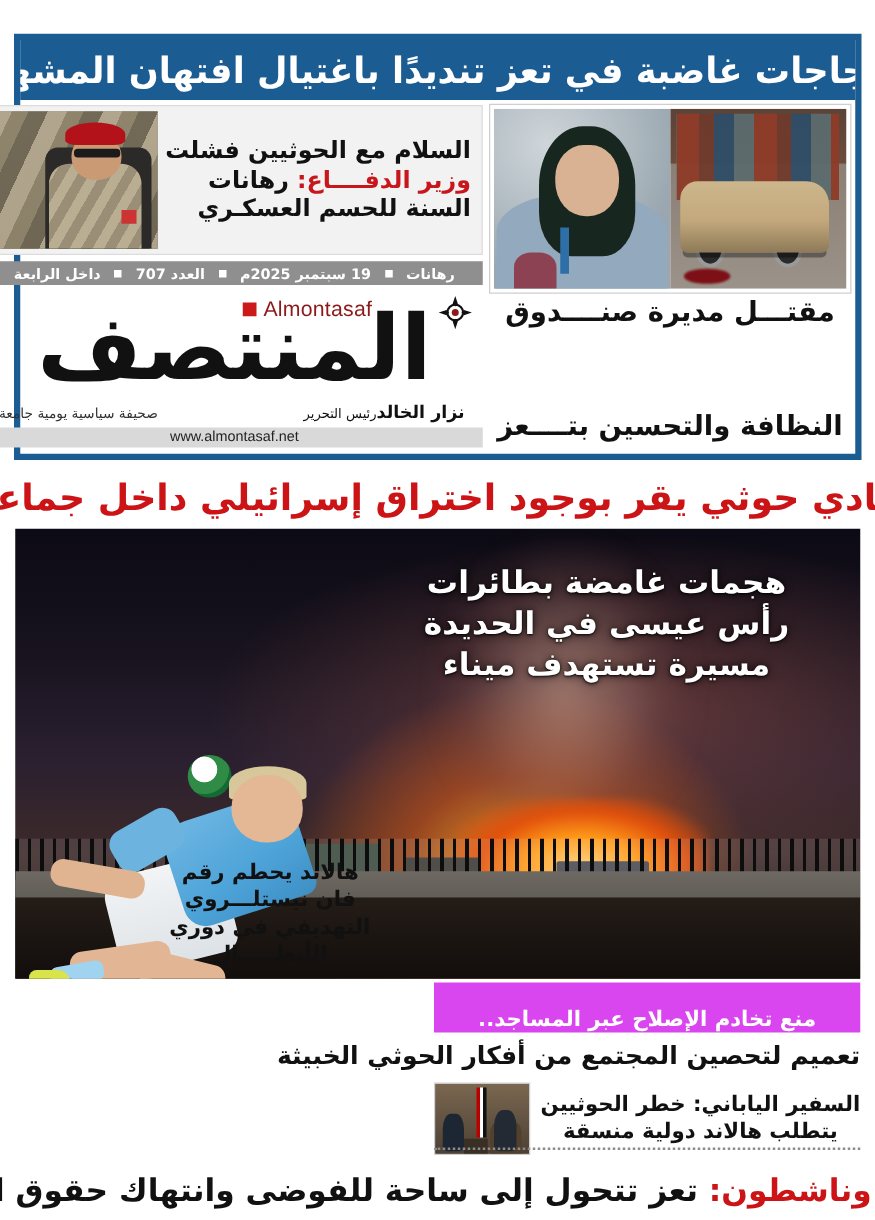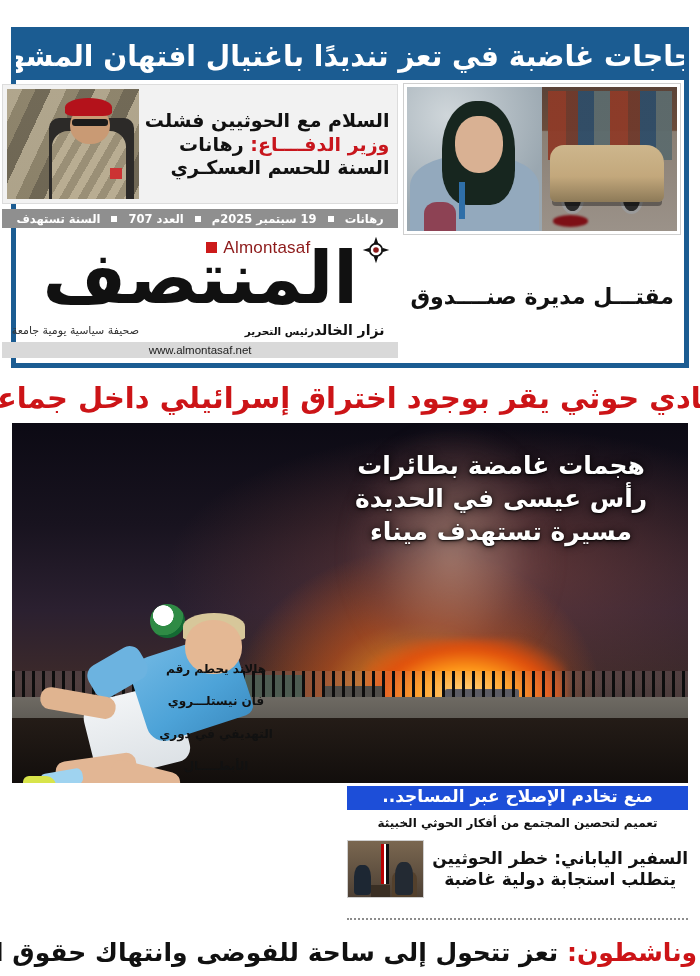--- a/index.html
+++ b/index.html
@@ -71,21 +71,21 @@
   .ph-portrait .hijab { position:absolute; left:26%; top:10%; width:54%; height:72%;
     background:#17261f; border-radius:46% 46% 34% 34%; }
   .ph-portrait .face { position:absolute; left:35%; top:20%; width:36%; height:40%;
     background:#d9b193; border-radius:45% 45% 48% 48%; }
   .ph-portrait .badge { position:absolute; left:38%; bottom:8%; width:5%; height:26%;
     background:#2f6fa8; }
   .ph-portrait .hand { position:absolute; left:12%; bottom:0; width:24%; height:20%;
     background:#8d4254; border-radius:40% 40% 0 0; }
 
   .caption-left {
-    flex: 1; display: flex; 
+    flex: 1; display: flex; flex-direction: column;
     align-items: center; justify-content: space-between; gap: 2px;
     padding: 4px 6px 8px;
   }
   .caption-left .ln {
     font-size: 22px; font-weight: bold; color: #111; line-height: 1.22;
     white-space: nowrap; letter-spacing: 1.5px;
   }
 
   
   .col-right { flex: 1; display: flex; flex-direction: column; }
@@ -152,21 +152,21 @@
     text-align: center; font-size: 72px; font-weight: bold; color: #111;
     line-height: 1; letter-spacing: -2px;
   }
   .brandmeta {
     width: 100%; display: flex; flex-direction: row;
     justify-content: space-between; align-items: center;
     padding: 0 10px; margin-top: 2px;
   }
   .brandmeta .tag { font-size: 11px; color: #333; }
   .brandmeta .editor { font-size: 12px; color: #111; }
-  .brandmeta .editor .role { font-size: 10.5px; font-weight: bold; margin-left: 16px; }
+  .brandmeta .editor .role { font-size: 10.5px; font-weight: normal; margin-left: 16px; }
   .brandmeta .editor .name { font-size: 14px; font-weight: bold; margin-right: 4px; }
   .weburl {
     width: 100%; margin-top: 4px; background: #d9d9d9; color: #222;
     text-align: center; font-size: 11.5px; padding: 2px 0; direction: ltr;
     font-family: "Liberation Sans", sans-serif;
   }
 
   
   .red-lead {
     position: absolute; left: 0; top: 377px; width: 700px; height: 42px;
@@ -209,21 +209,21 @@
     background: repeating-linear-gradient(90deg, #0d0d0d 0 3px, rgba(255,255,255,.10) 3px 10px);
   }
   .bldg {
     position:absolute; bottom:18%; background:#2e2a26; border-radius:2px;
   }
   .bldg.b1 { left:27%; width:16%; height:12%; background:#3a4a3e; }
   .bldg.b2 { left:46%; width:9%;  height:9%;  background:#3d3a36; }
   .bldg.b3 { left:64%; width:11%; height:8%;  background:#4a4a52; }
 
   .main-hl {
-    position: absolute; right: 22px; top: 26px; text-align: center;
+    position: absolute; right: 38px; top: 26px; text-align: center;
     color: #ffffff; width: 330px;
   }
   .main-hl .l {
     font-size: 25px; font-weight: bold; line-height: 1.32;
     text-shadow: 0 0 8px rgba(0,0,0,.85), 0 1px 2px rgba(0,0,0,.9);
     white-space: nowrap;
   }
 
   
   .player { position:absolute; left:6px; bottom:-6px; width:270px; height:180px; }
@@ -252,38 +252,37 @@
   .pl-ball { position:absolute; left:49%; top:-3%; width:13%; height:19%;
     border-radius:50%;
     background: radial-gradient(circle at 38% 34%, #ffffff 0 32%, #2f8b45 34% 62%, #146a33 64% 100%); }
 
   
   .sport-cap {
     position:absolute; left:auto; right:392px; bottom:8px; width:160px;
     text-align:center; color:#111;
   }
   .sport-cap .l {
-    font-size: 12px; font-weight: bold; line-height: 1.3; letter-spacing:1px;
+    font-size: 17px; font-weight: bold; line-height: 1.3; letter-spacing:1px;
     white-space: nowrap;
-    margin-top: 17px;
   }
 
   
   .br-panel {
     position: absolute; left: 347px; top: 786px; width: 341px; height: 140px;
     background: #ffffff;
   }
   .red-strip {
-    height: 24px; background: #1d4ed8; color: #ffffff;
-    display: flex; align-items: flex-start; justify-content: center;
+    height: 40px; background: #d946ef; color: #ffffff;
+    display: flex; align-items: flex-end; justify-content: center;
   }
   .red-strip .t { font-size: 17px; font-weight: bold; white-space: nowrap; }
   .sub-hl {
     margin-top: 6px; text-align: center; color: #111;
-    font-size: 12px; font-weight: bold; white-space: nowrap;
+    font-size: 20px; font-weight: bold; white-space: nowrap;
   }
   .jp-row { display: flex; flex-direction: row; margin-top: 10px; gap: 8px;
     align-items: center; }
   .jp-text { flex: 1; text-align: center; }
   .jp-text .l { font-size: 17px; font-weight: bold; color: #111; line-height:1.25;
     white-space: nowrap; }
   .jp-photo { width: 118px; height: 58px; position: relative; overflow: hidden;
     background: linear-gradient(180deg,#6f5f4e 0%,#3f3328 100%); border:1px solid #cfcfcf; }
   .jp-wall { position:absolute; inset:0; background: linear-gradient(180deg,#7a6750 0%,#4d4034 100%); }
   .jp-flag { position:absolute; left:44%; top:6%; width:10%; height:70%;
@@ -337,20 +336,21 @@
             <div class="bg-soft"></div>
             <div class="body"></div>
             <div class="hijab"></div>
             <div class="face"></div>
             <div class="badge"></div>
             <div class="hand"></div>
           </div>
         </div>
         <div class="caption-left">
           <div class="ln">مقتـــل مديرة صنــــدوق</div>
+          <div class="ln">النظافة والتحسين بتــــعز</div>
         </div>
       </div>
 
       <div class="col-right">
 
         <div class="defense-box">
           <div class="defense-text">
             <div class="l">السلام مع الحوثيين فشلت</div>
             <div class="l">
               <span class="red">وزير الدفــــاع:</span><span> رهانات</span>
@@ -369,21 +369,21 @@
         </div>
 
         <div class="date-bar">
           <div class="dt">
             <span>رهانات</span>
             <span class="sq"></span>
             <span>19 سبتمبر 2025م</span>
             <span class="sq"></span>
             <span>العدد 707</span>
             <span class="sq"></span>
-            <span>السنة تستهدف</span>
+            <span>داخل الرابعة</span>
           </div>
         </div>
 
         <div class="masthead">
           <div class="brandrow">
             <svg class="crosshair" viewBox="0 0 40 40">
               <circle cx="20" cy="20" r="9" fill="none" stroke="#111" stroke-width="2.5"></circle>
               <circle cx="20" cy="20" r="4" fill="#8d1a1a"></circle>
               <path d="M20 1 L23 10 L20 13 L17 10 Z M20 39 L23 30 L20 27 L17 30 Z
                        M1 20 L10 23 L13 20 L10 17 Z M39 20 L30 23 L27 20 L30 17 Z" fill="#111"></path>
@@ -450,21 +450,21 @@
 
   <div class="br-panel">
     <div class="red-strip">
       <div class="t">منع تخادم الإصلاح عبر المساجد..</div>
     </div>
     <div class="sub-hl">تعميم لتحصين المجتمع من أفكار الحوثي الخبيثة</div>
 
     <div class="jp-row">
       <div class="jp-text">
         <div class="l">السفير الياباني: خطر الحوثيين</div>
-        <div class="l">يتطلب استجابة دولية غاضبة</div>
+        <div class="l">يتطلب هالاند دولية منسقة</div>
       </div>
       <div class="jp-photo">
         <div class="jp-wall"></div>
         <div class="jp-chair"></div>
         <div class="jp-flag"></div>
         <div class="jp-table"></div>
         <div class="jp-fig1"></div>
         <div class="jp-fig2"></div>
       </div>
     </div>

